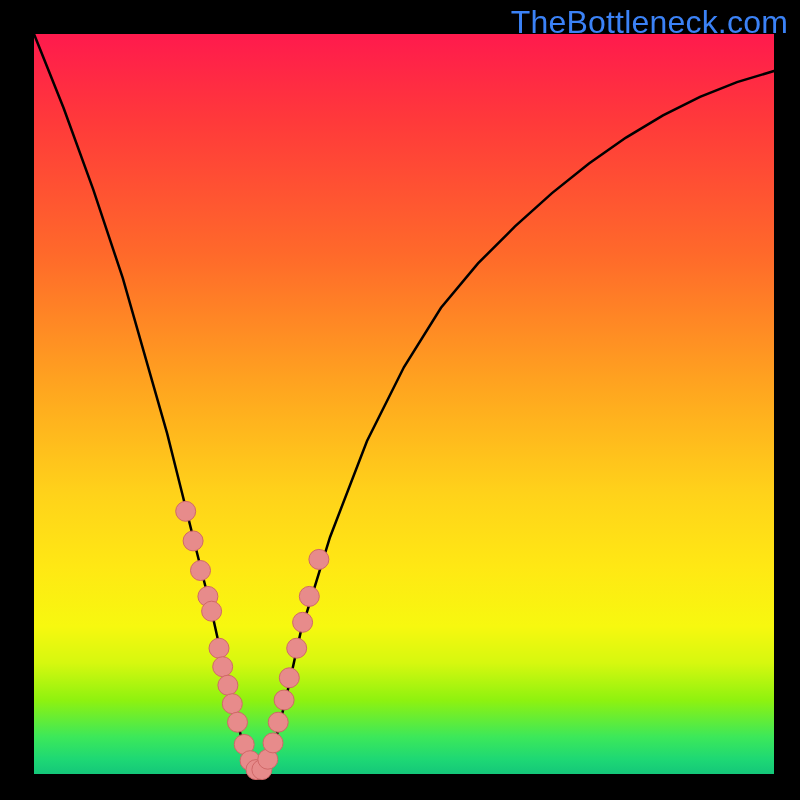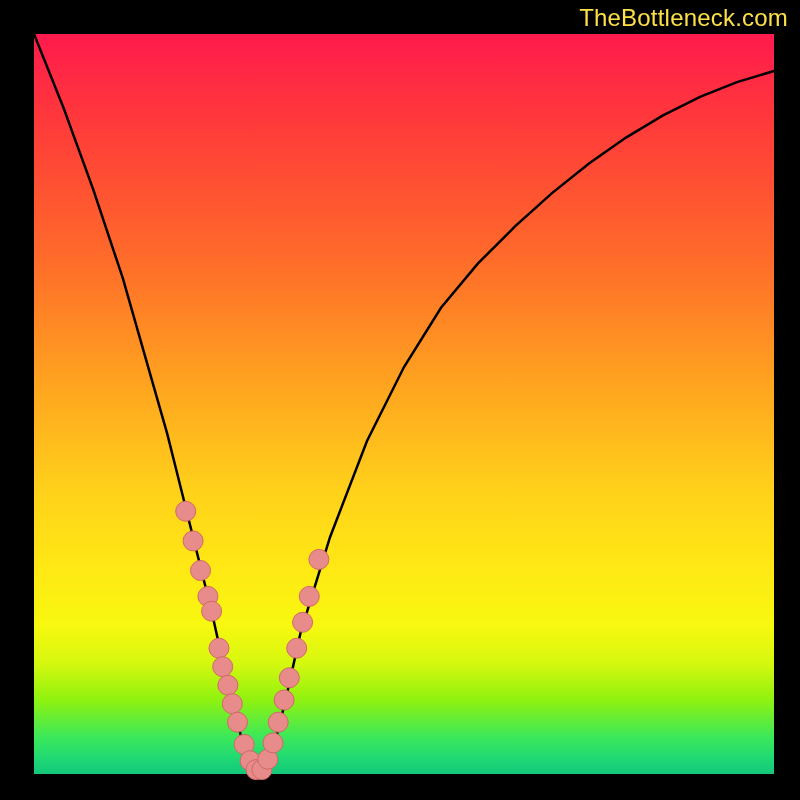--- a/index.html
+++ b/index.html
@@ -39,22 +39,22 @@
       #8ff20f 90%,
       #3ce85a 95%,
       #1ed874 98%,
       #14c77a 100%
     );
   }
   .watermark {
     position: absolute;
     top: 4px;
     right: 12px;
-    color: #fde047;
-    font-size: 24px;
+    color: #3b82f6;
+    font-size: 32px;
     font-weight: 400;
     letter-spacing: 0.2px;
     user-select: none;
   }
   svg.curve {
     position: absolute;
     left: 0;
     top: 0;
     width: 740px;
     height: 740px;

